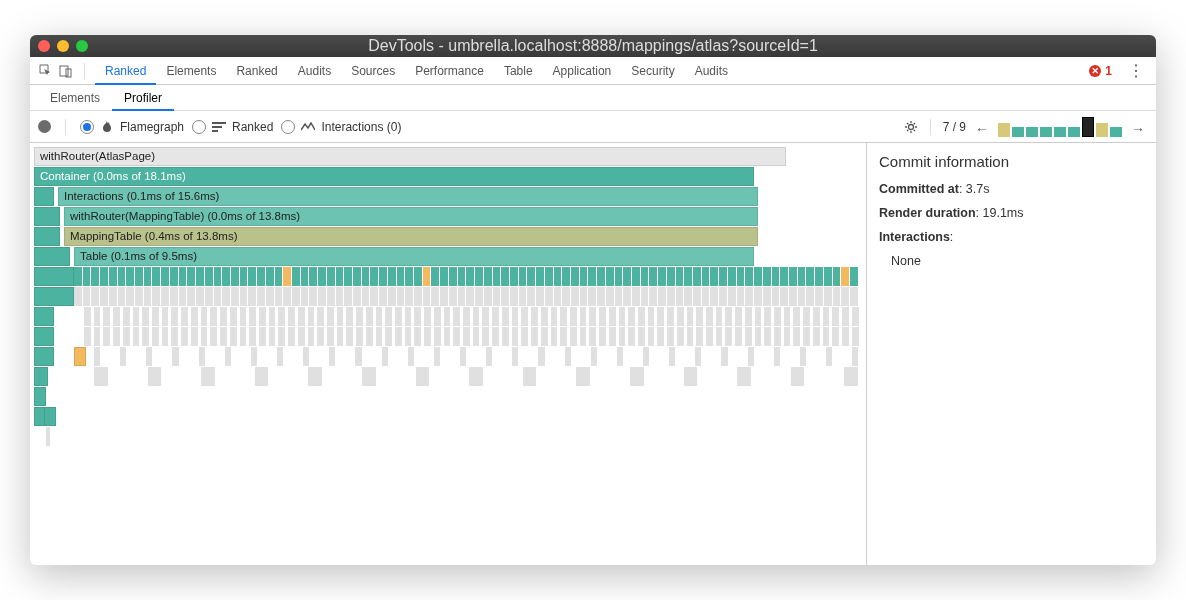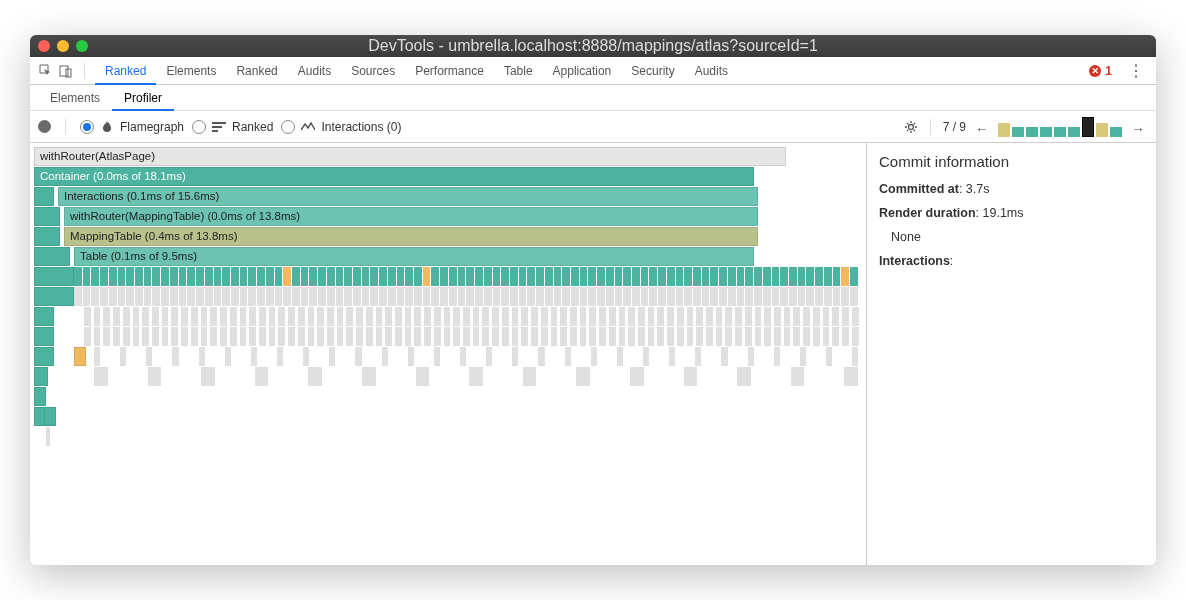--- a/index.html
+++ b/index.html
@@ -674,20 +674,20 @@
     <div class="rightpane">
       <div class="rtitle">Commit information</div>
       <div class="kv">
         <b>Committed at</b>:
         <span>3.7s</span>
       </div>
       <div class="kv">
         <b>Render duration</b>:
         <span>19.1ms</span>
       </div>
-      <div class="kv" style="margin-left:12px;">None</div>
       <div class="kv">
         <b>Interactions</b>:
       </div>
+      <div class="kv" style="margin-left:12px;">None</div>
     </div>
   </div>
 
 </div>
 
 </body></html>

